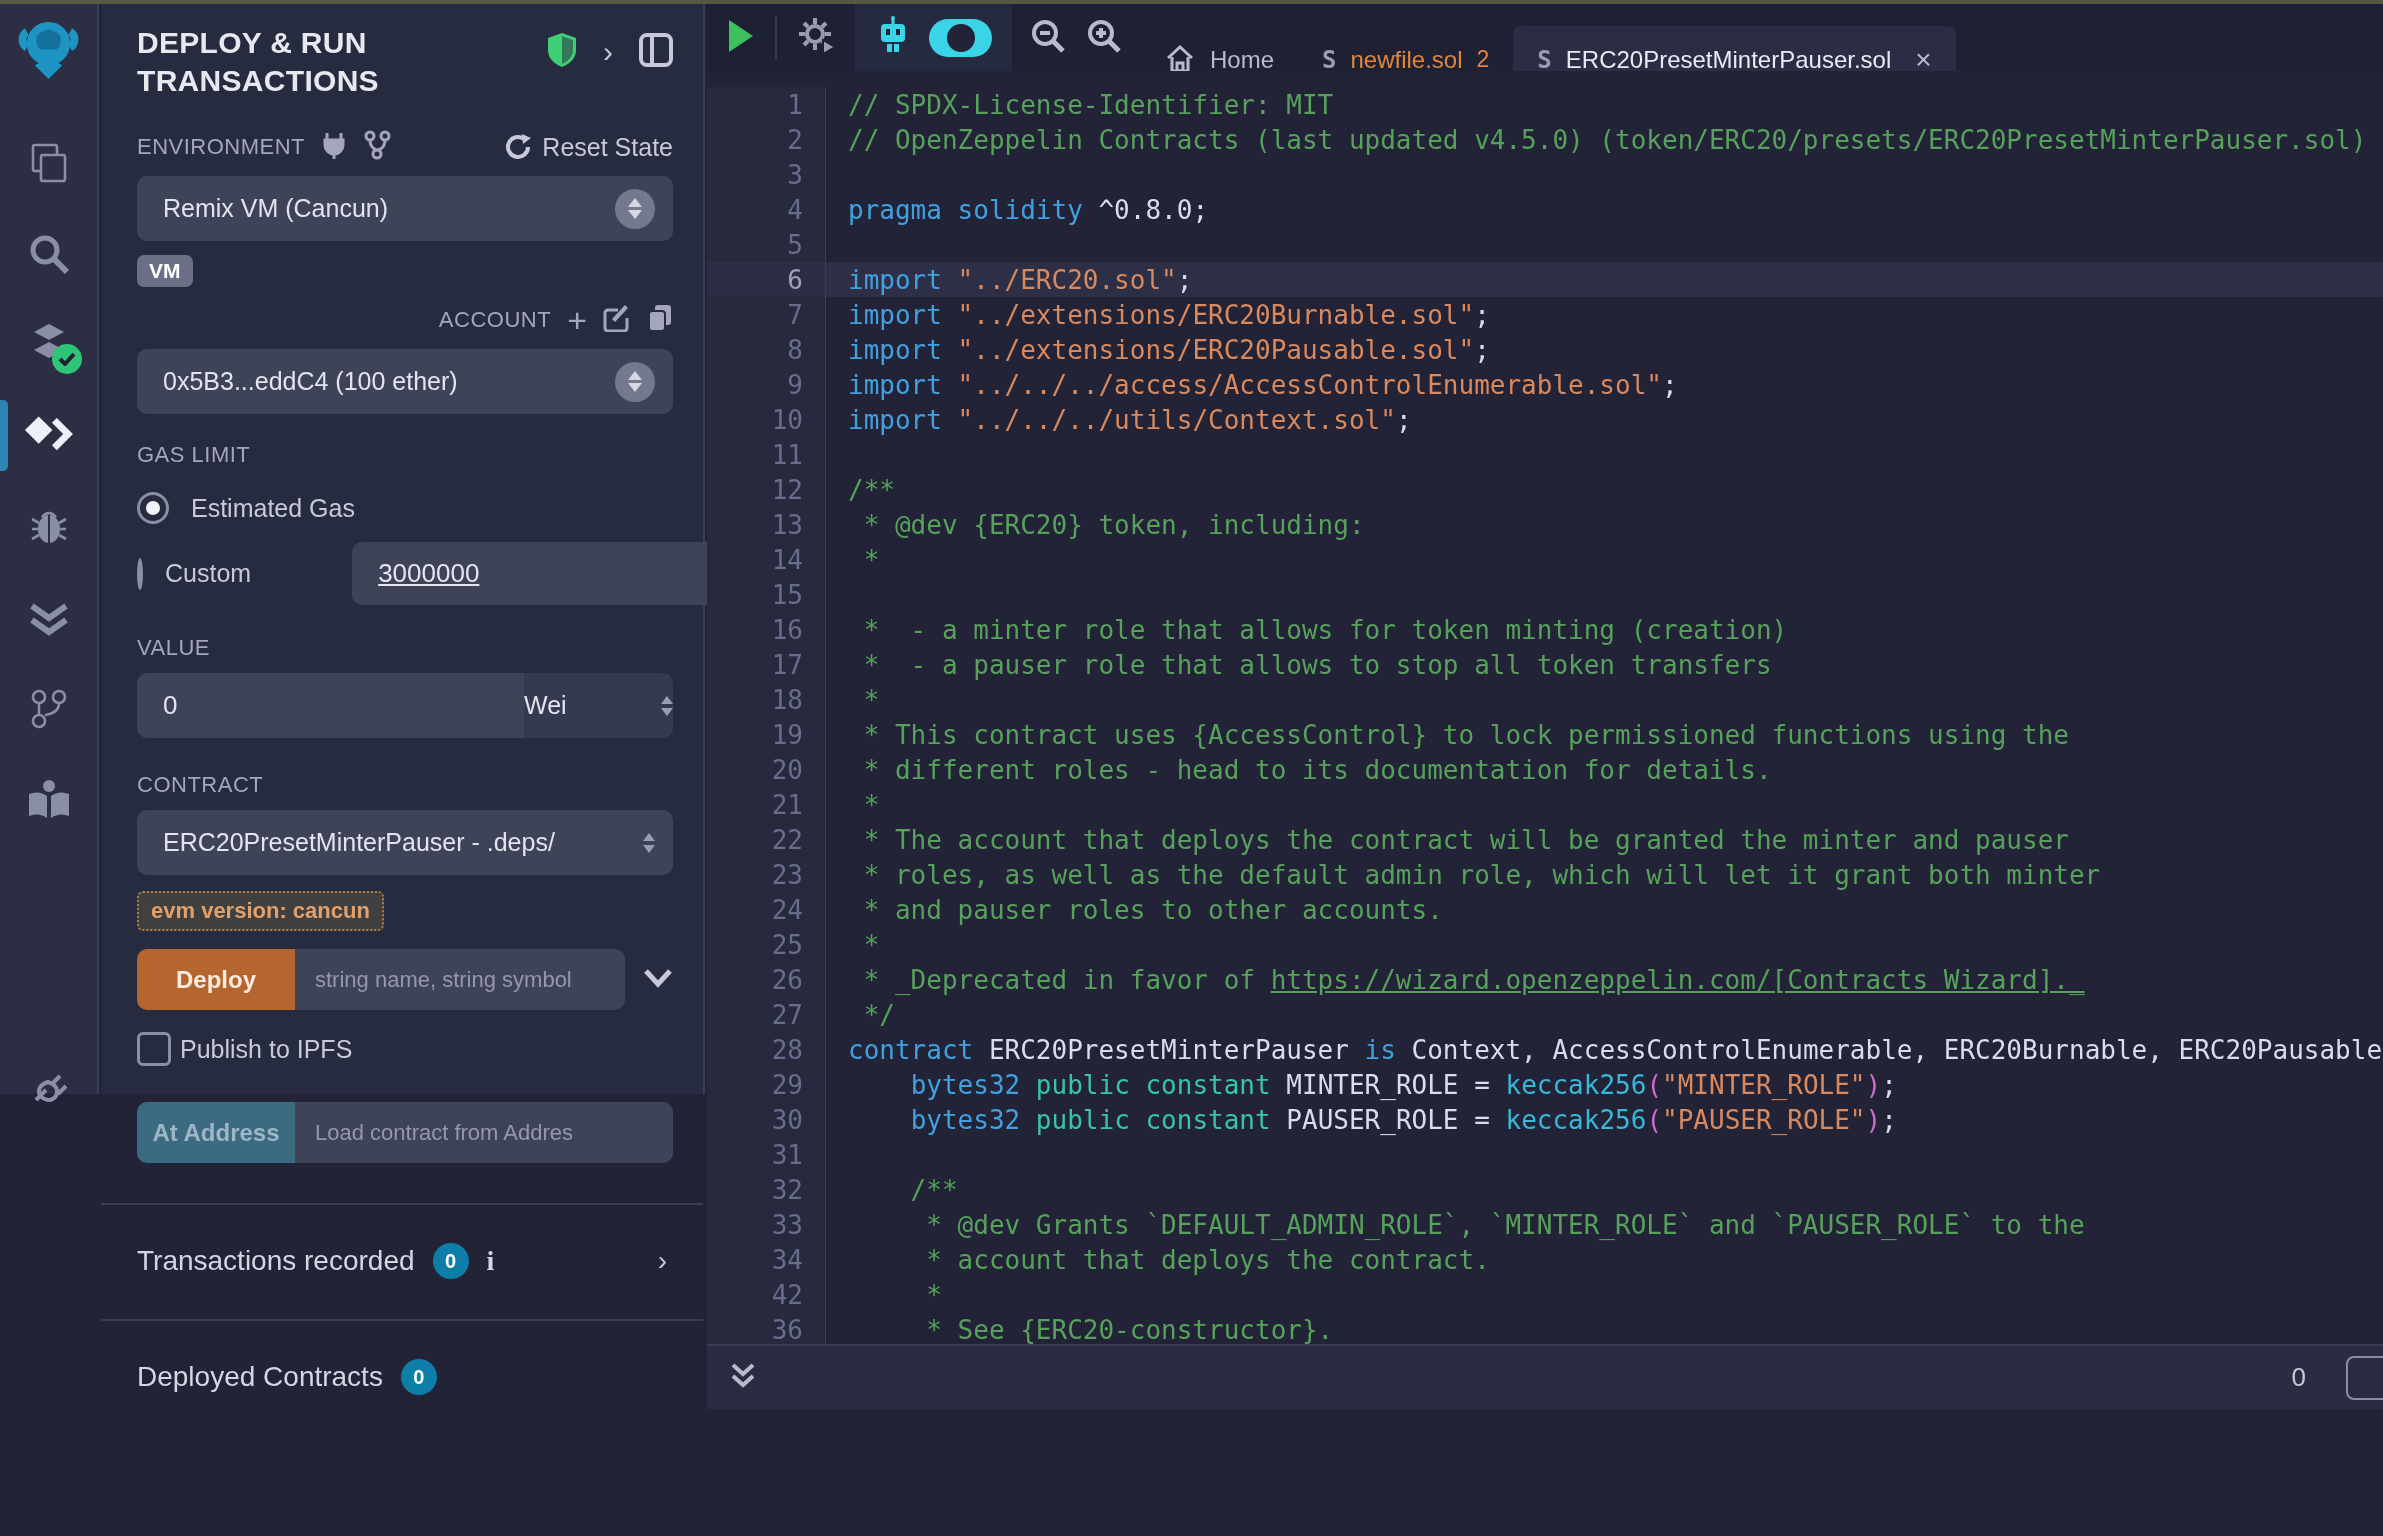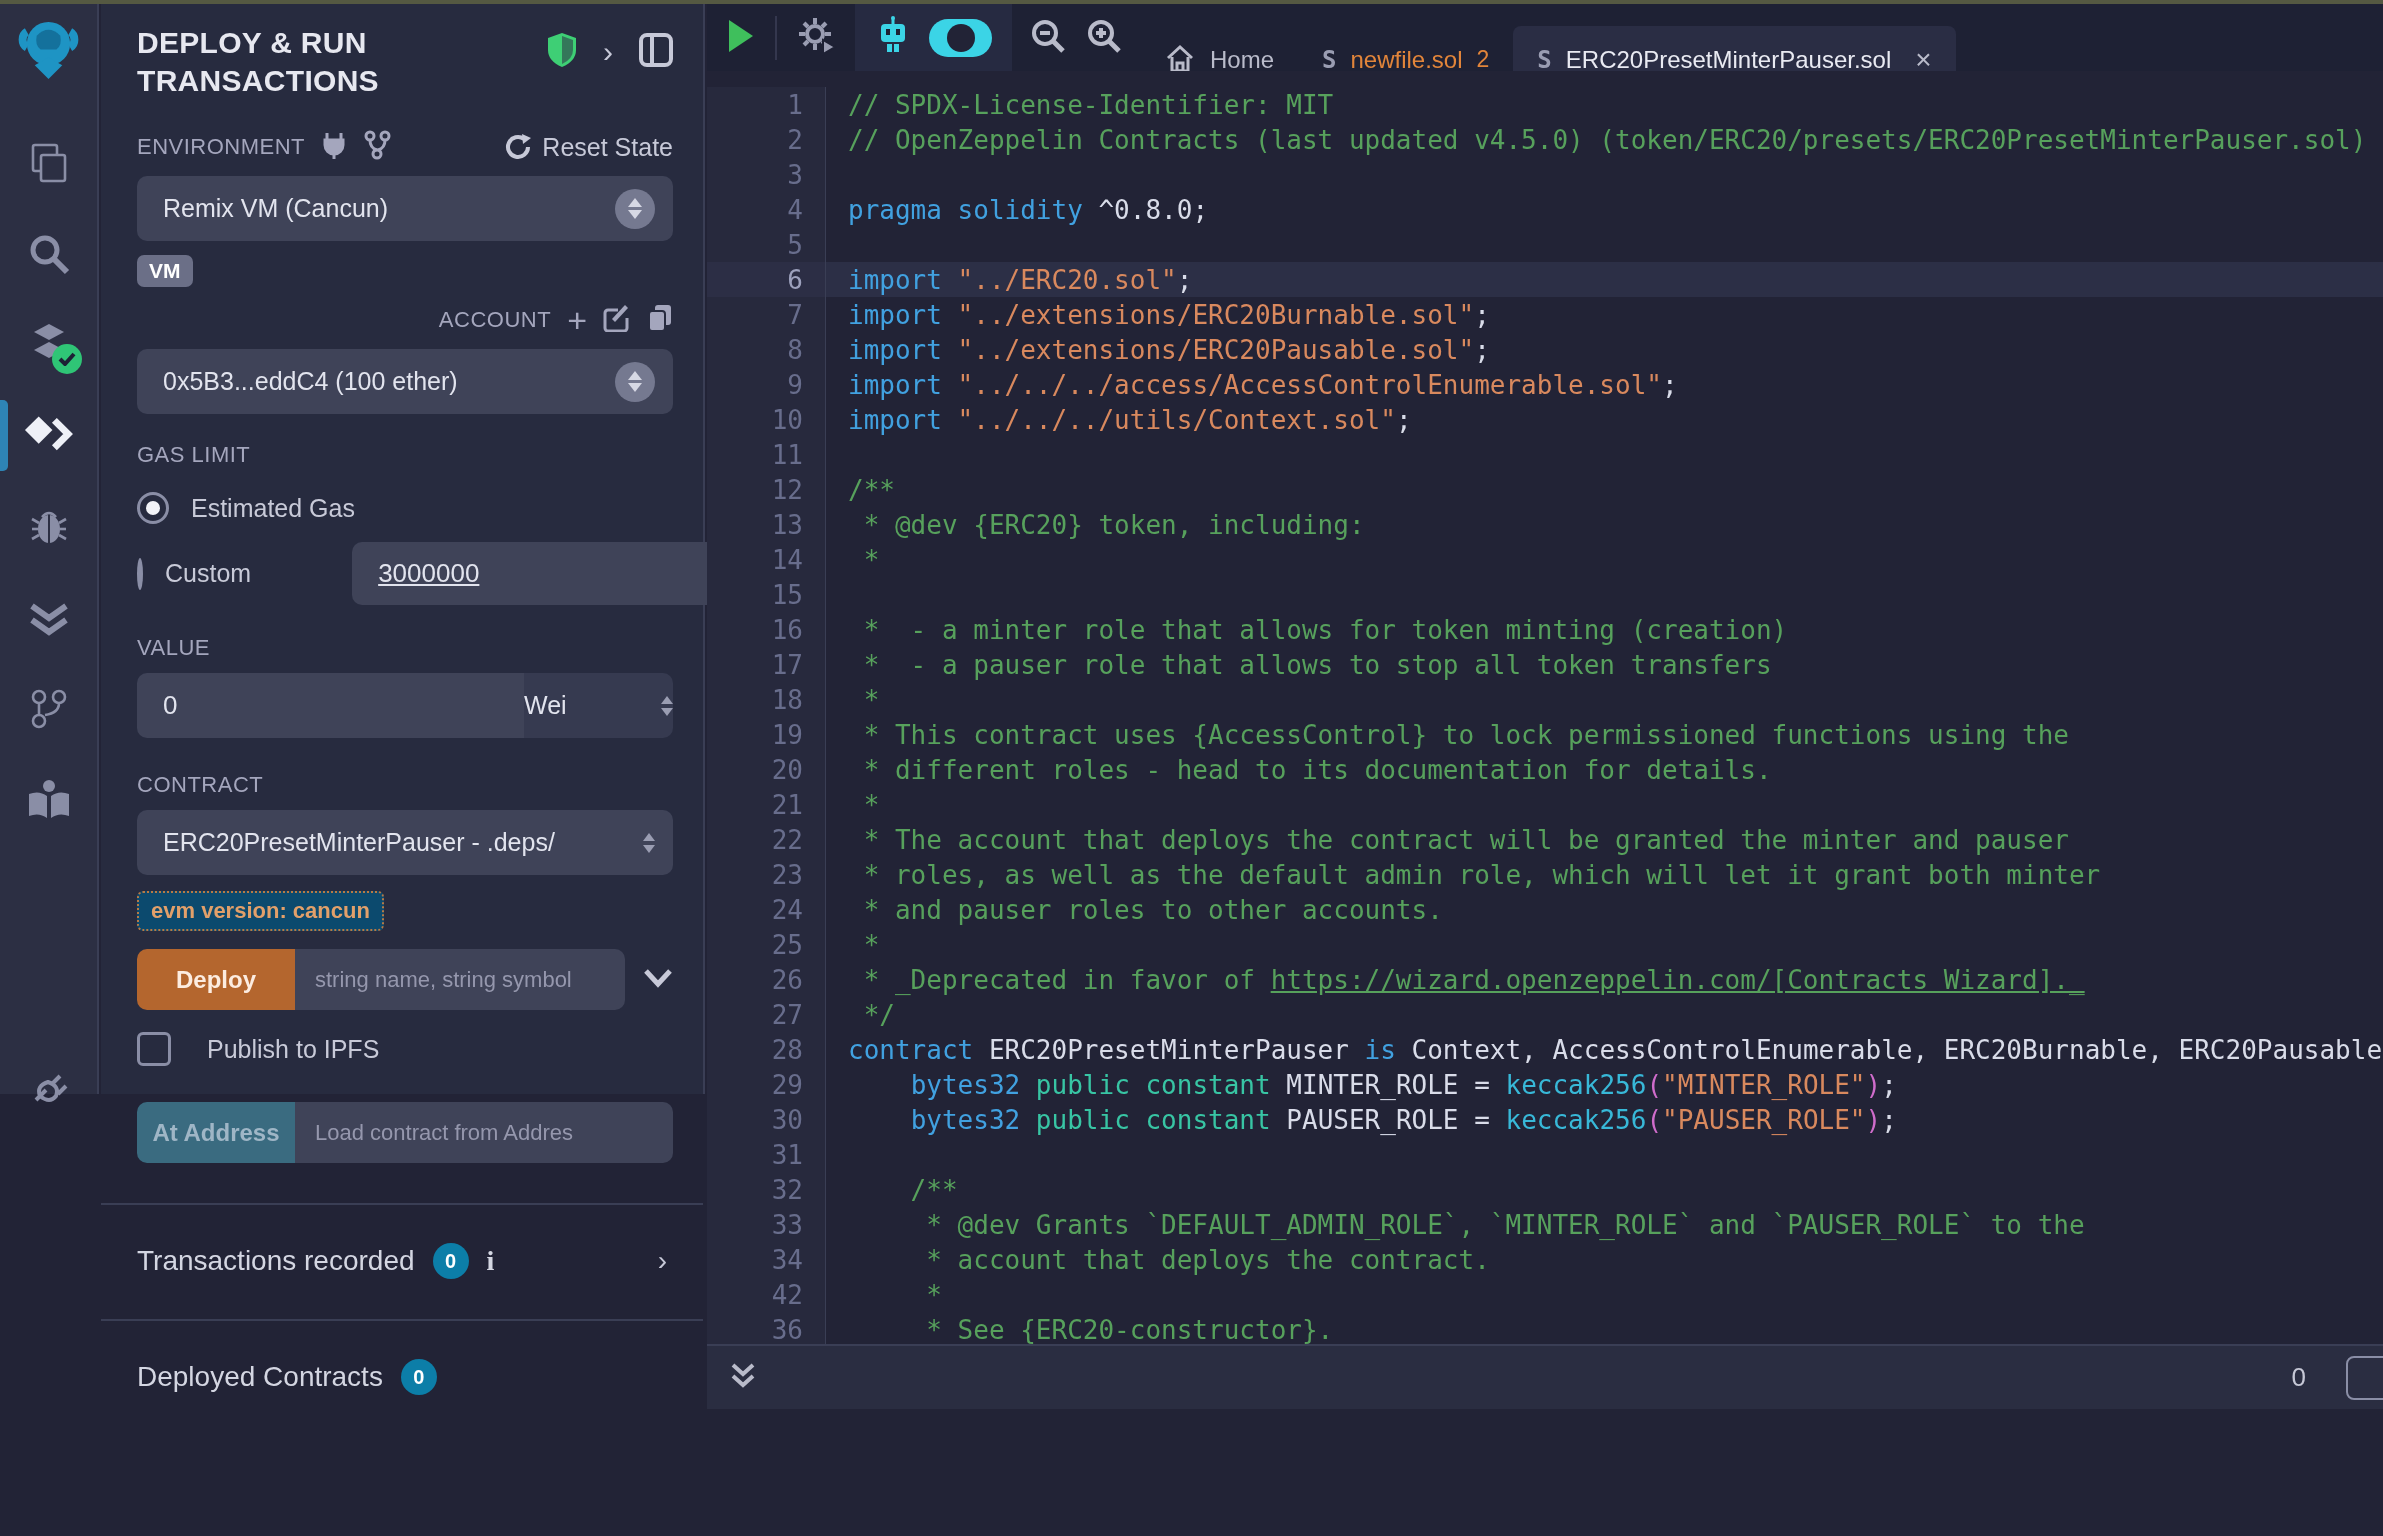--- a/index.html
+++ b/index.html
@@ -48,29 +48,29 @@
   .radio .dot { width:14px; height:14px; border-radius:50%; background:#f2f3f8; }
   .gas-custom { display:flex; align-items:center; margin-top:18px; }
   .gas-input { margin-left:79px; width:366px; height:63px; background:#3f4358; border:none; border-radius:10px;
     color:#e2e4ee; font-size:26px; padding:0 26px; font-family:"Liberation Sans",sans-serif;text-decoration:underline; }
   .value-wrap { display:flex; margin:12px 30px 0 36px; height:65px; }
   .value-input { flex:1; background:#3f4358; border:none; border-radius:10px 0 0 10px; color:#e2e4ee;
     font-size:26px; padding:0 26px; font-family:"Liberation Sans",sans-serif; }
   .value-unit { width:158px; background:#363a50; border-radius:0 10px 10px 0; display:flex; align-items:center;
     justify-content:center; gap:16px; font-size:25px; color:#e2e4ee; }
   .evm-badge { display:inline-block; margin:16px 0 0 36px; border:2px dotted #b77a45; border-radius:6px;
-    color:#e2a06a; font-size:22px; font-weight:bold; padding:5px 12px; background:#0c4a6e; }
+    color:#e2a06a; font-size:22px; font-weight:bold; padding:5px 12px; background:#404040; }
   .deploy-row { display:flex; align-items:center; margin:18px 30px 0 36px; height:61px; }
   .btn-deploy { width:158px; height:61px; background:#b4662e; border:none; border-radius:10px 0 0 10px;
     color:#fcece0; font-size:24px; font-weight:bold; }
   .deploy-input { flex:1; height:61px; background:#3f4358; border:none; border-radius:0 10px 10px 0;
     color:#e2e4ee; font-size:22px; padding:0 20px; font-family:"Liberation Sans",sans-serif; }
   .deploy-input::placeholder, .gas-input::placeholder, .at-input::placeholder, .value-input::placeholder { color:#9597ad; }
   .chev-down { margin-left:18px; }
-  .check-row { display:flex; align-items:center; gap:36px; padding-left:36px; margin-top:22px; font-size:25px; color:#c8cad8; }
+  .check-row { display:flex; align-items:center; gap:9px; padding-left:36px; margin-top:22px; font-size:25px; color:#c8cad8; }
   .checkbox { width:34px; height:34px; border:3px solid #8a8ea6; border-radius:6px; background:transparent; }
   .at-row { display:flex; align-items:center; margin:36px 30px 0 36px; height:61px; }
   .btn-at { width:158px; height:61px; background:#3a6b80; border:none; border-radius:10px 0 0 10px;
     color:#9fb6c6; font-size:24px; font-weight:bold; }
   .at-input { flex:1; height:61px; background:#3f4358; border:none; border-radius:0 10px 10px 0;
     color:#e2e4ee; font-size:22px; padding:0 20px; font-family:"Liberation Sans",sans-serif; }
   .divider { height:2px; background:#3a3e55; margin-top:40px; }
   .section-row { display:flex; align-items:center; gap:18px; padding:38px 36px 0 36px; font-size:28px; color:#d4d6e2; }
   .count-badge { width:36px; height:36px; border-radius:50%; background:#0c7ea8; color:#fff; font-size:20px;
     font-weight:bold; display:flex; align-items:center; justify-content:center; }

